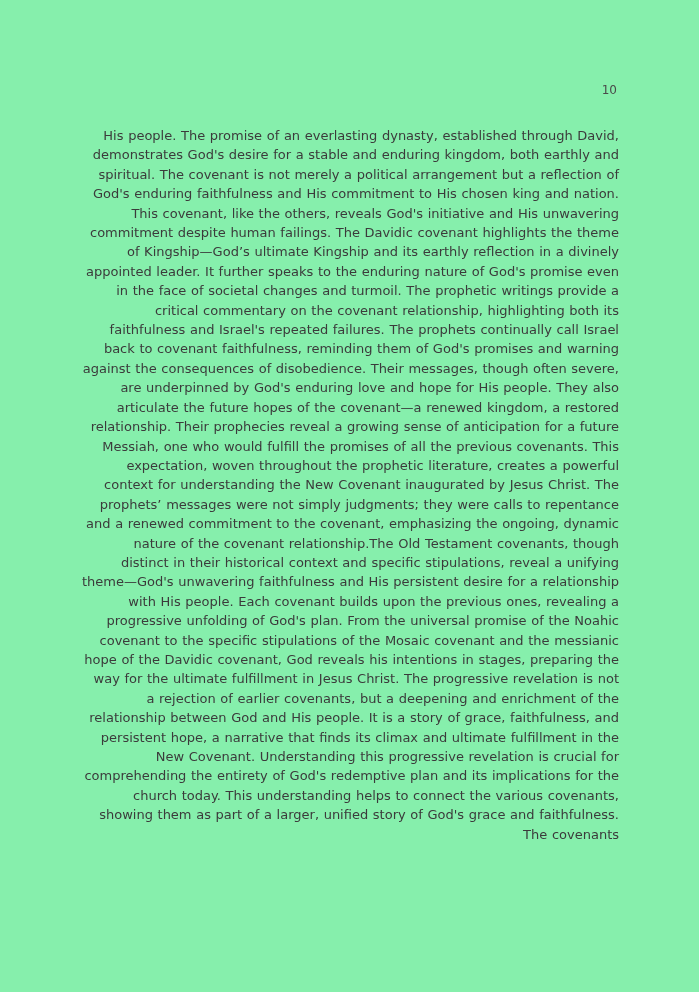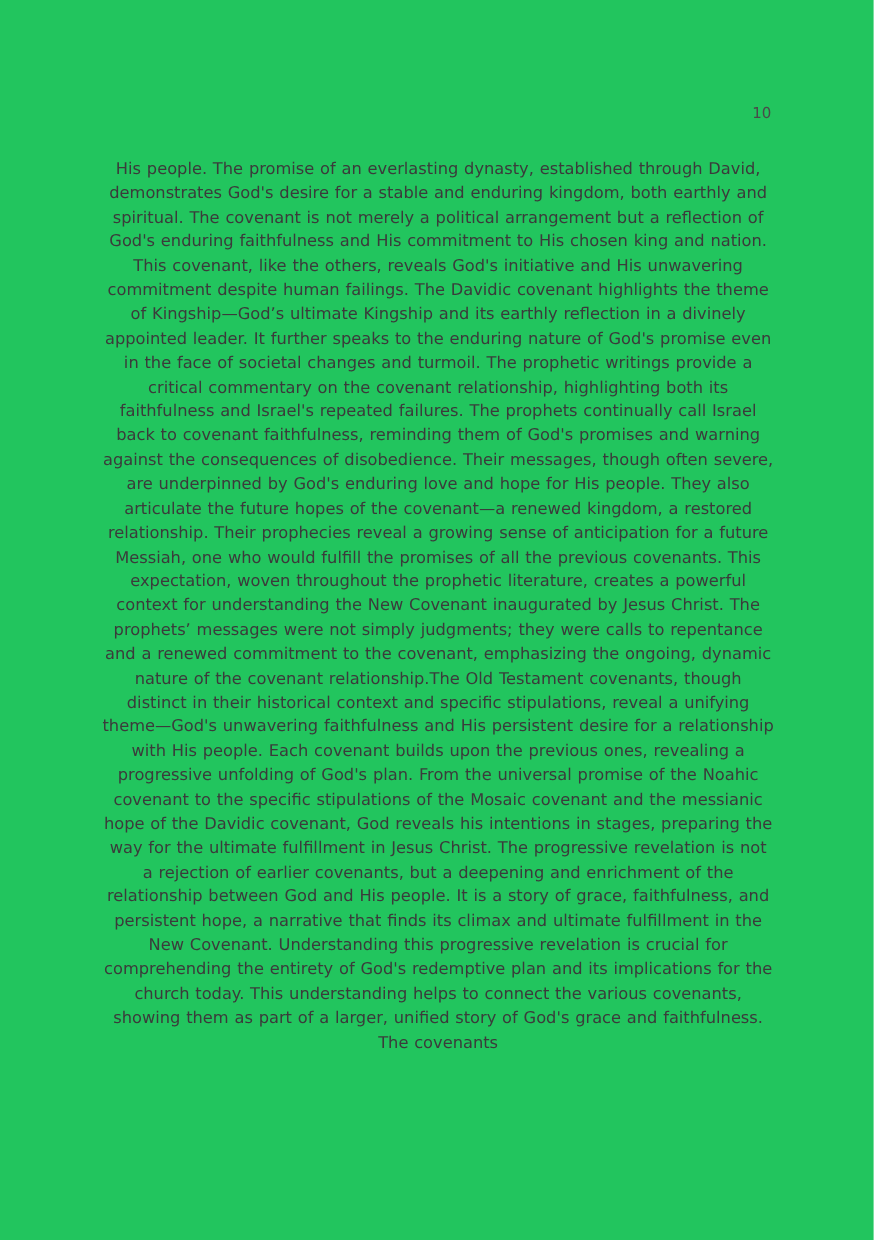--- a/index.html
+++ b/index.html
@@ -4,42 +4,42 @@
 <style>
   html, body {
     margin: 0;
     padding: 0;
     background: #ffffff;
   }
   .page {
     position: relative;
     width: 699px;
     height: 992px;
-    background: #22c55e;
+    background: #86efac;
     font-family: "DejaVu Sans", "Liberation Sans", sans-serif;
     overflow: hidden;
     text-decoration: underline;
   }
   .page-number {
     position: absolute;
     top: 83px;
     right: 82px;
     font-size: 12px;
     color: #4a4a4a;
     text-align: right;
   }
   .body-text {
     position: absolute;
     top: 126px;
     left: 82px;
     width: 537px;
     font-size: 13px;
     line-height: 19.4px;
     color: #3b3b3b;
-    text-align: center;
+    text-align: right;
     word-spacing: 0.5px;
   }
 </style>
 </head>
 <body>
 
 <div class="page">
   <div class="page-number">10</div>
   <div class="body-text">His people. The promise of an everlasting dynasty, established through David, demonstrates God's desire for a stable and enduring kingdom, both earthly and spiritual. The covenant is not merely a political arrangement but a reflection of God's enduring faithfulness and His commitment to His chosen king and nation. This covenant, like the others, reveals God's initiative and His unwavering commitment despite human failings. The Davidic covenant highlights the theme of Kingship—God’s ultimate Kingship and its earthly reflection in a divinely appointed leader. It further speaks to the enduring nature of God's promise even in the face of societal changes and turmoil. The prophetic writings provide a critical commentary on the covenant relationship, highlighting both its faithfulness and Israel's repeated failures. The prophets continually call Israel back to covenant faithfulness, reminding them of God's promises and warning against the consequences of disobedience. Their messages, though often severe, are underpinned by God's enduring love and hope for His people. They also articulate the future hopes of the covenant—a renewed kingdom, a restored relationship. Their prophecies reveal a growing sense of anticipation for a future Messiah, one who would fulfill the promises of all the previous covenants. This expectation, woven throughout the prophetic literature, creates a powerful context for understanding the New Covenant inaugurated by Jesus Christ. The prophets’ messages were not simply judgments; they were calls to repentance and a renewed commitment to the covenant, emphasizing the ongoing, dynamic nature of the covenant relationship.The Old Testament covenants, though distinct in their historical context and specific stipulations, reveal a unifying theme—God's unwavering faithfulness and His persistent desire for a relationship with His people. Each covenant builds upon the previous ones, revealing a progressive unfolding of God's plan. From the universal promise of the Noahic covenant to the specific stipulations of the Mosaic covenant and the messianic hope of the Davidic covenant, God reveals his intentions in stages, preparing the way for the ultimate fulfillment in Jesus Christ. The progressive revelation is not a rejection of earlier covenants, but a deepening and enrichment of the relationship between God and His people. It is a story of grace, faithfulness, and persistent hope, a narrative that finds its climax and ultimate fulfillment in the New Covenant. Understanding this progressive revelation is crucial for comprehending the entirety of God's redemptive plan and its implications for the church today. This understanding helps to connect the various covenants, showing them as part of a larger, unified story of God's grace and faithfulness. The covenants</div>
 </div>

